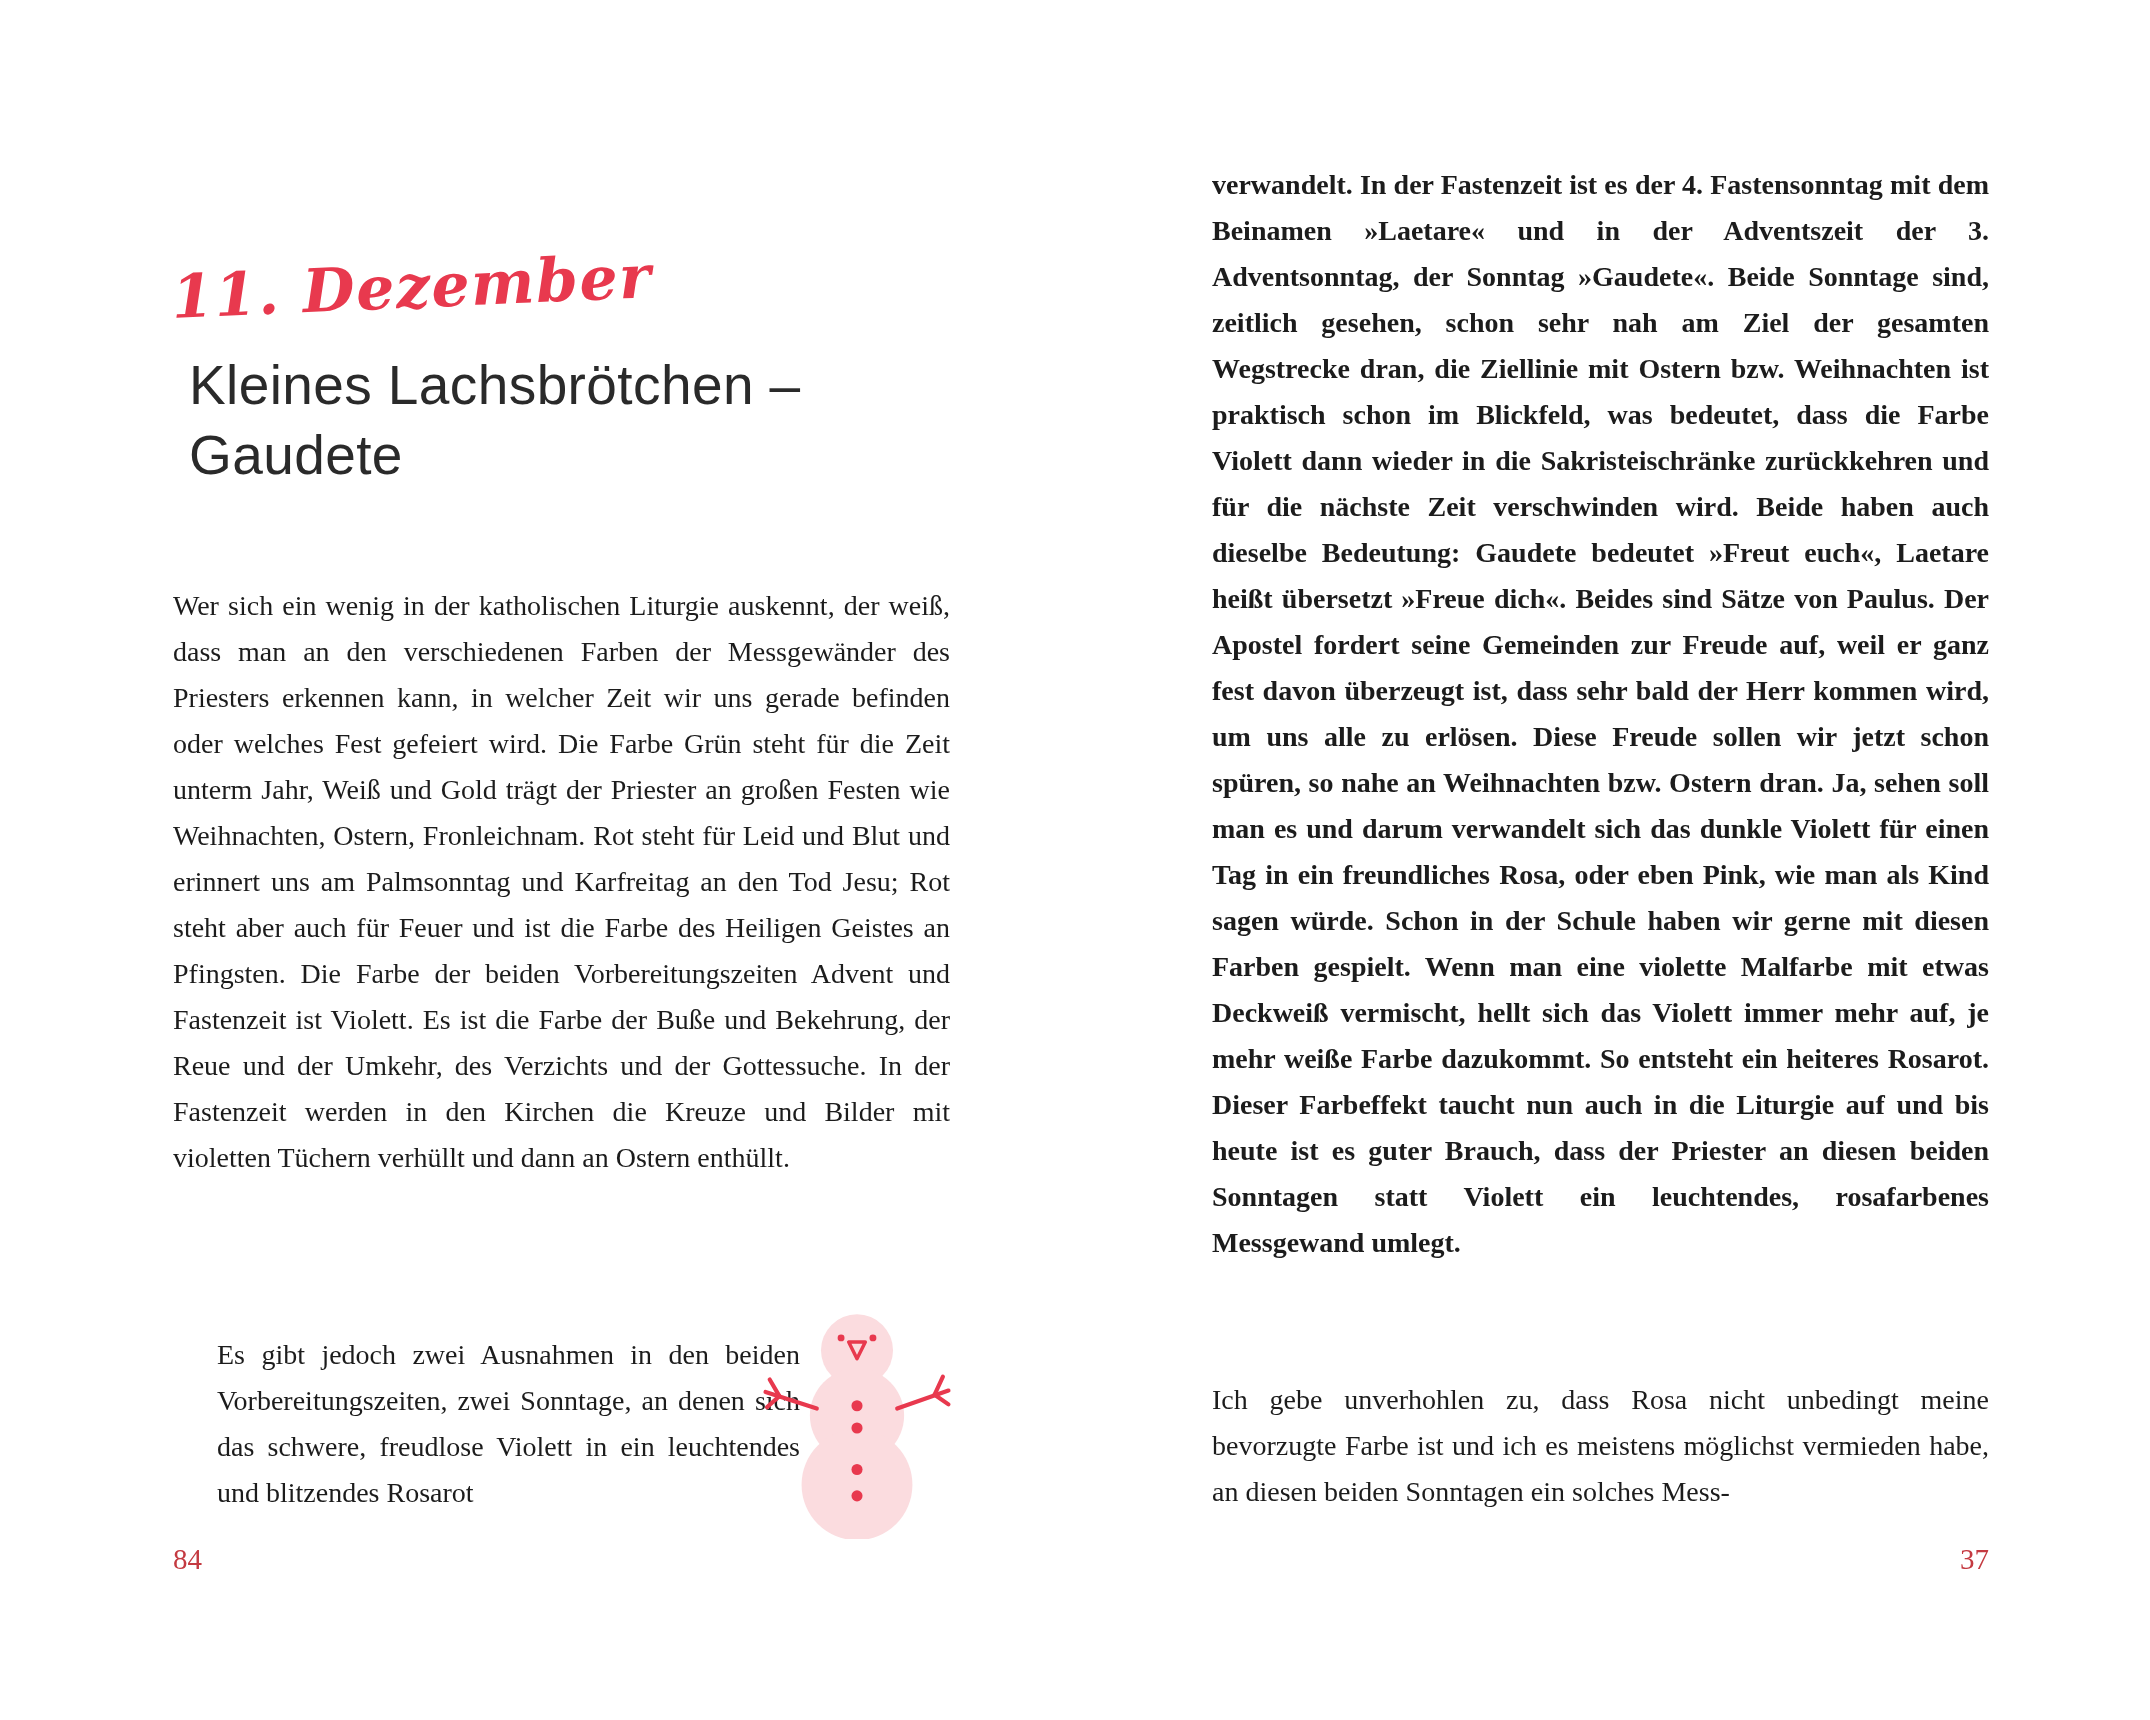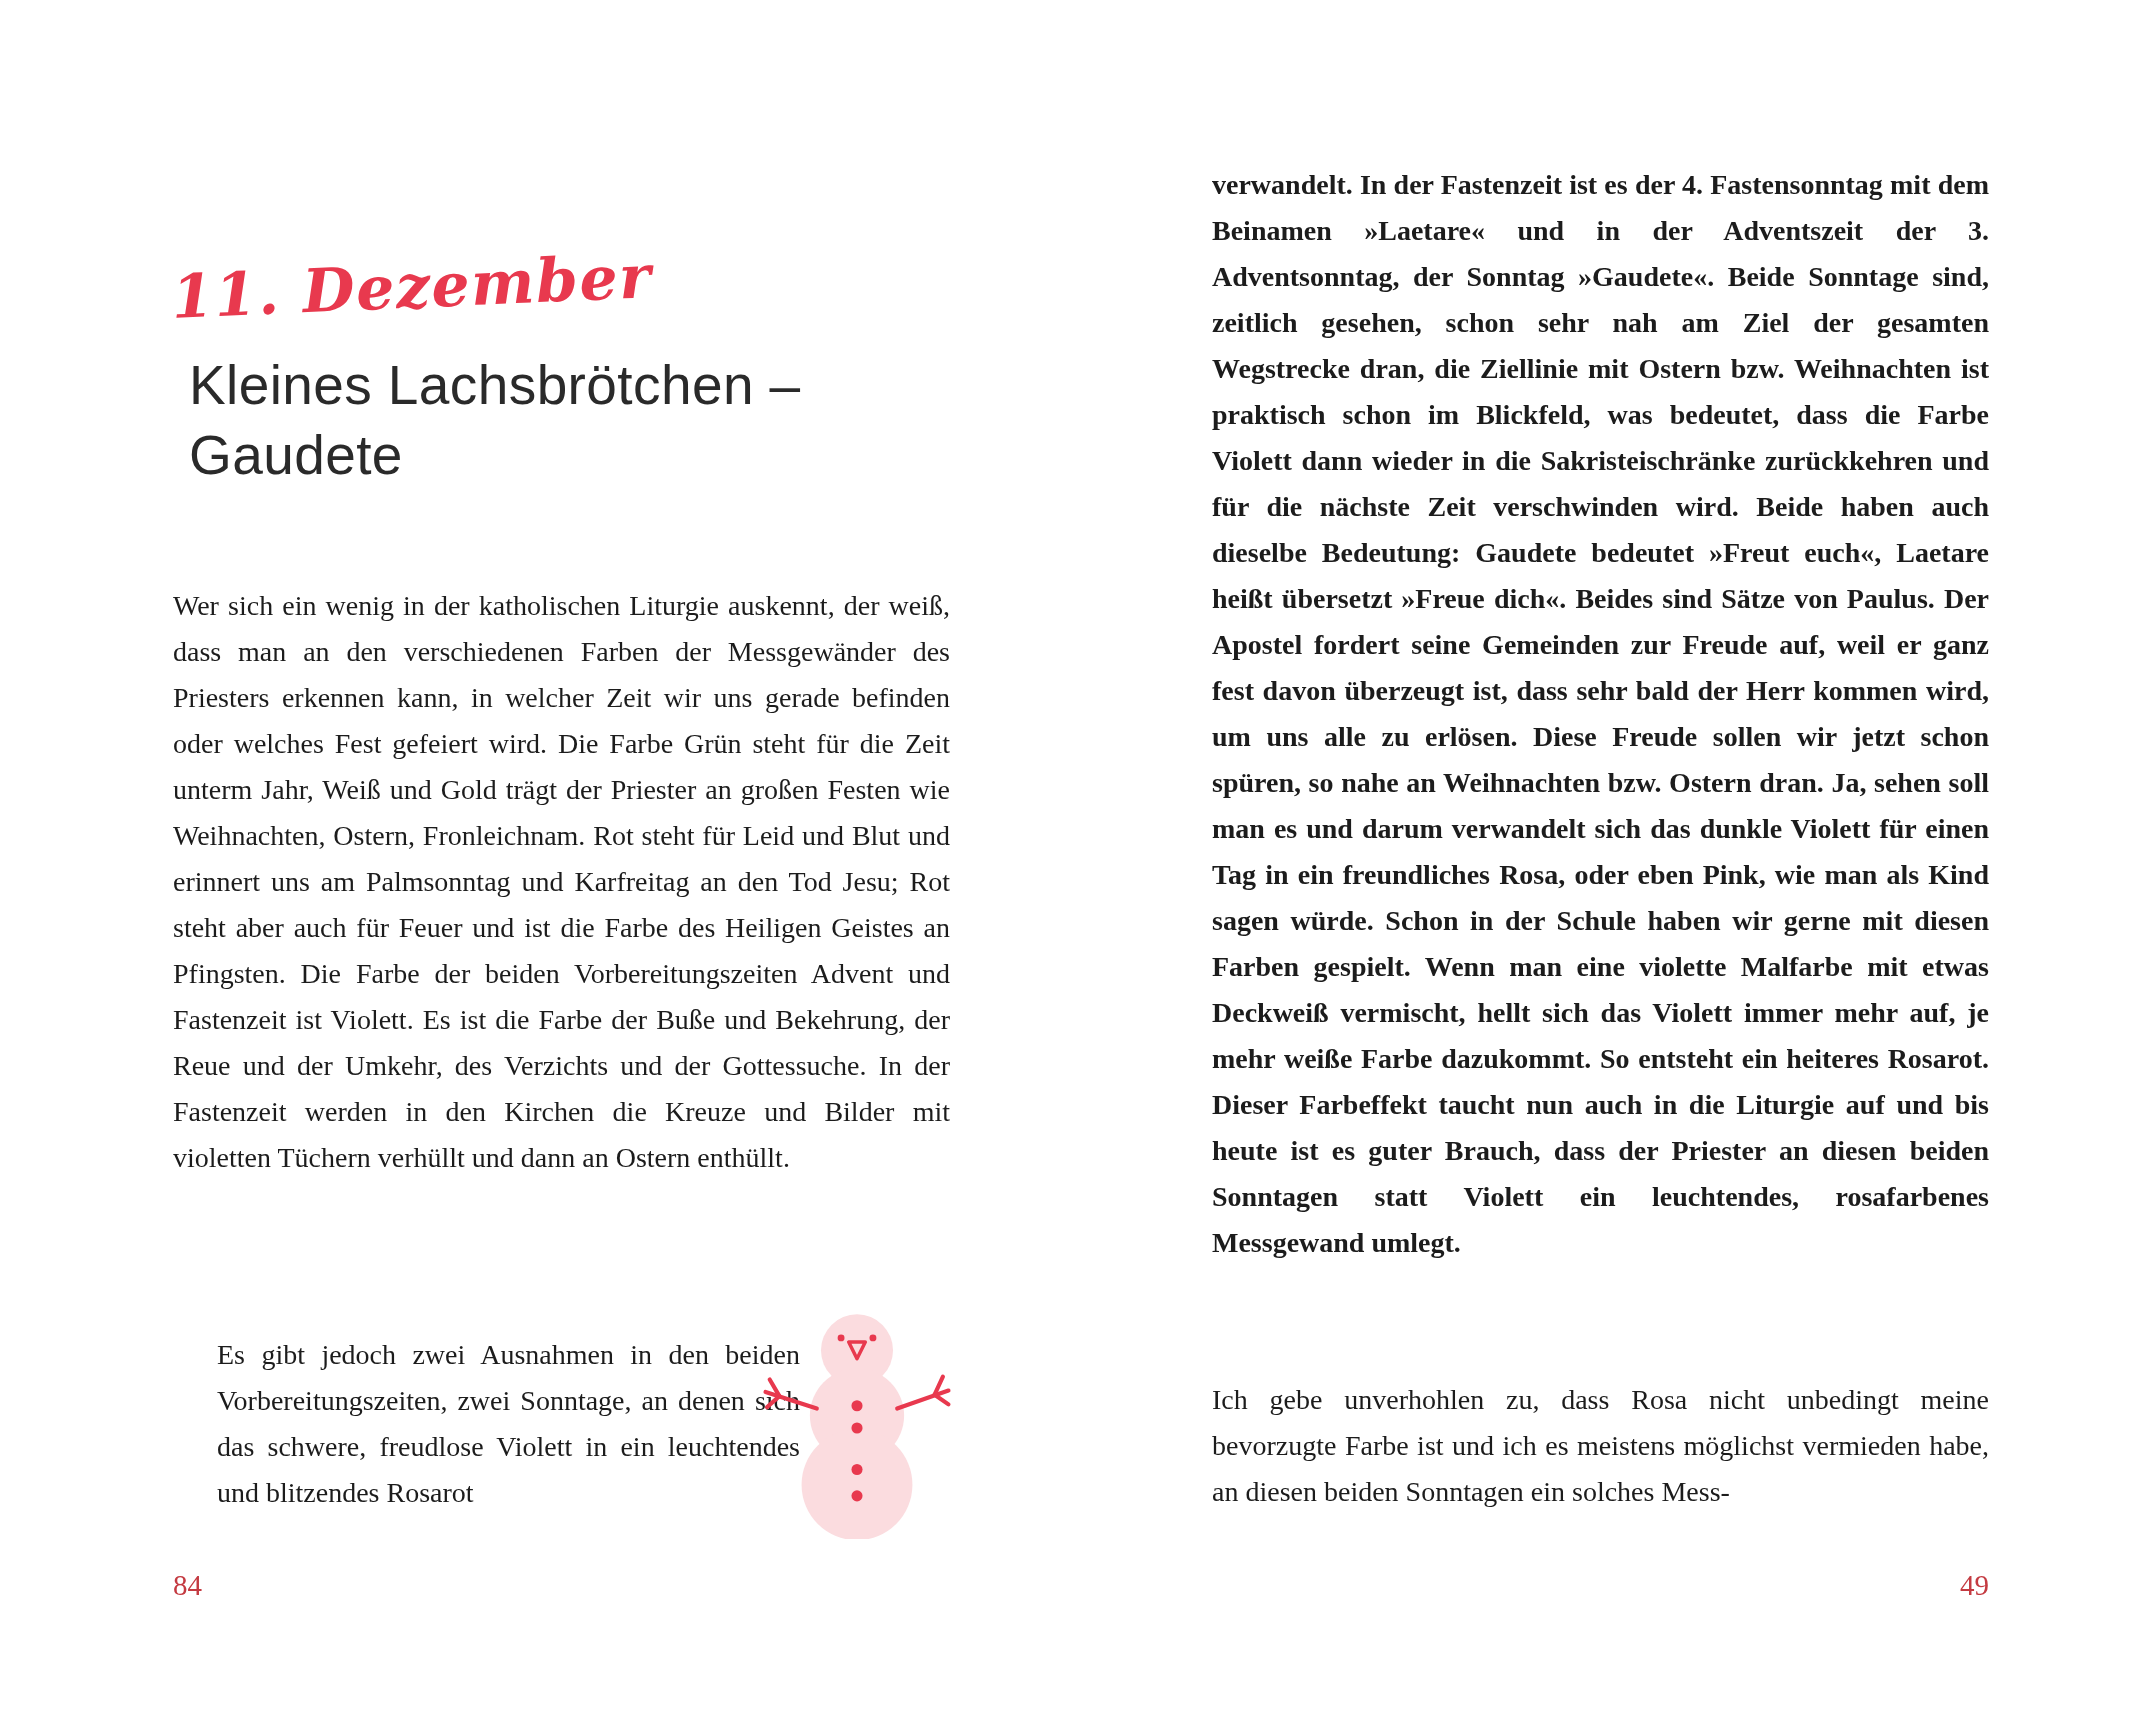--- a/index.html
+++ b/index.html
@@ -71,21 +71,20 @@
     width: 194px;
     height: 229px;
   }
   #right-para-1 { top: 162px; font-weight: bold; }
   #right-para-2 { top: 1377px; }
 
   .page-number {
     position: absolute;
     top: 1543px;
     font-size: 29px;
-    margin-top: 26px;
   }
   #left-page .page-number  { left: 0; }
   #right-page .page-number { right: 0; text-align: right; }
 </style>
 </head>
 <body>
 
 <div class="page-column" id="left-page">
   <div class="date-heading" style="color: rgb(232, 57, 78);">11. Dezember</div>
 
@@ -125,15 +124,15 @@
   </div>
 
   <div class="page-number" style="color: rgb(196, 58, 65);">84</div>
 </div>
 
 <div class="page-column" id="right-page">
   <p class="body-para" id="right-para-1">verwandelt. In der Fastenzeit ist es der 4. Fastensonntag mit dem Beinamen »Laetare« und in der Adventszeit der 3. Adventsonntag, der Sonntag »Gaudete«. Beide Sonntage sind, zeitlich gesehen, schon sehr nah am Ziel der gesamten Wegstrecke dran, die Ziellinie mit Ostern bzw. Weihnachten ist praktisch schon im Blickfeld, was bedeutet, dass die Farbe Violett dann wieder in die Sakristeischränke zurückkehren und für die nächste Zeit verschwinden wird. Beide haben auch dieselbe Bedeutung: Gaudete bedeutet »Freut euch«, Laetare heißt übersetzt »Freue dich«. Beides sind Sätze von Paulus. Der Apostel fordert seine Gemeinden zur Freude auf, weil er ganz fest davon überzeugt ist, dass sehr bald der Herr kommen wird, um uns alle zu erlösen. Diese Freude sollen wir jetzt schon spüren, so nahe an Weihnachten bzw. Ostern dran. Ja, sehen soll man es und darum verwandelt sich das dunkle Violett für einen Tag in ein freundliches Rosa, oder eben Pink, wie man als Kind sagen würde. Schon in der Schule haben wir gerne mit diesen Farben gespielt. Wenn man eine violette Malfarbe mit etwas Deckweiß vermischt, hellt sich das Violett immer mehr auf, je mehr weiße Farbe dazukommt. So entsteht ein heiteres Rosarot. Dieser Farbeffekt taucht nun auch in die Liturgie auf und bis heute ist es guter Brauch, dass der Priester an diesen beiden Sonntagen statt Violett ein leuchtendes, rosafarbenes Messgewand umlegt.</p>
 
   <p class="body-para" id="right-para-2">Ich gebe unverhohlen zu, dass Rosa nicht unbedingt meine bevorzugte Farbe ist und ich es meistens möglichst vermieden habe, an diesen beiden Sonntagen ein solches Mess-</p>
 
-  <div class="page-number" style="color: rgb(196, 58, 65);">49</div>
+  <div class="page-number" style="color: rgb(196, 58, 65);">37</div>
 </div>
 
 
 </body></html>

